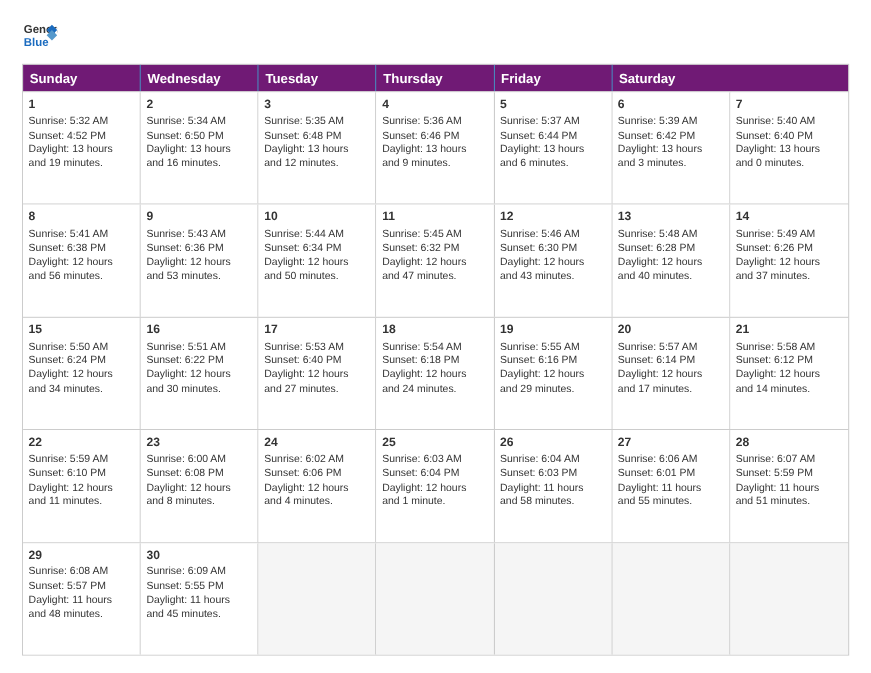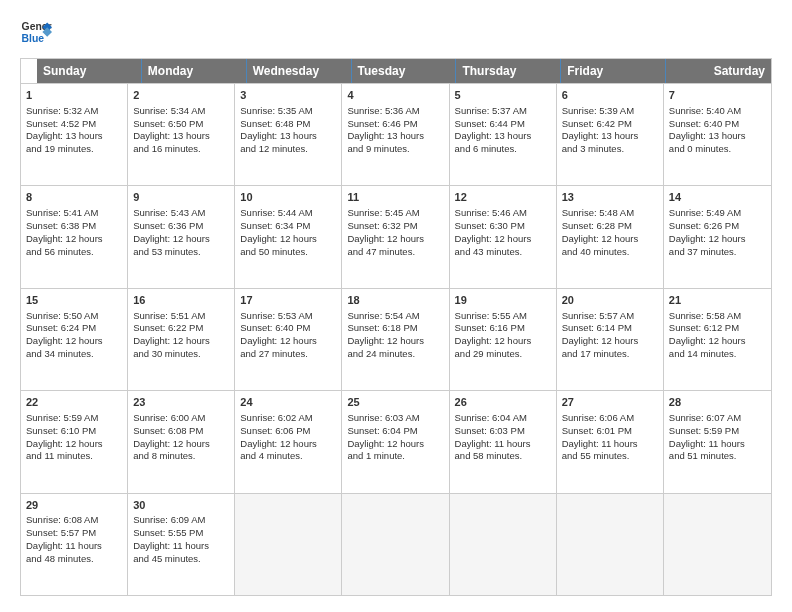--- a/index.html
+++ b/index.html
@@ -46,32 +46,31 @@
     }
     .calendar {
       flex: 1;
       display: flex;
       flex-direction: column;
       border: 1px solid #ccc;
     }
     .cal-header {
       display: grid;
       grid-template-columns: repeat(7, 1fr);
-      background: #737373;
-      margin-left: 16px;
+      background: #701a75;
     }
     .cal-header-cell {
       color: #fff;
       font-size: 12px;
       font-weight: bold;
       padding: 5px 6px;
       text-align: left;
       border-right: 1px solid #4a85bb;
     }
-    .cal-header-cell:last-child { border-right: none; text-align: right; }
+    .cal-header-cell:last-child { border-right: none; }
     .cal-body {
       flex: 1;
       display: grid;
       grid-template-rows: repeat(5, 1fr);
     }
     .cal-row {
       display: grid;
       grid-template-columns: repeat(7, 1fr);
       border-top: 1px solid #ccc;
     }
@@ -108,21 +107,20 @@
     </div>
     <div class="title-area">
       <div class="month-title"></div>
       <div class="location"></div>
     </div>
   </div>
 
   <div class="calendar">
     <div class="cal-header">
     <div class="cal-header-cell">Sunday</div>
-        <div class="cal-header-cell">Monday</div>
         <div class="cal-header-cell">Wednesday</div>
         <div class="cal-header-cell">Tuesday</div>
         <div class="cal-header-cell">Thursday</div>
         <div class="cal-header-cell">Friday</div>
         <div class="cal-header-cell">Saturday</div>
       </div>
     <div class="cal-body">
     <div class="cal-row">
           <div class="cal-cell">
             <span class="day-num">1</span>

